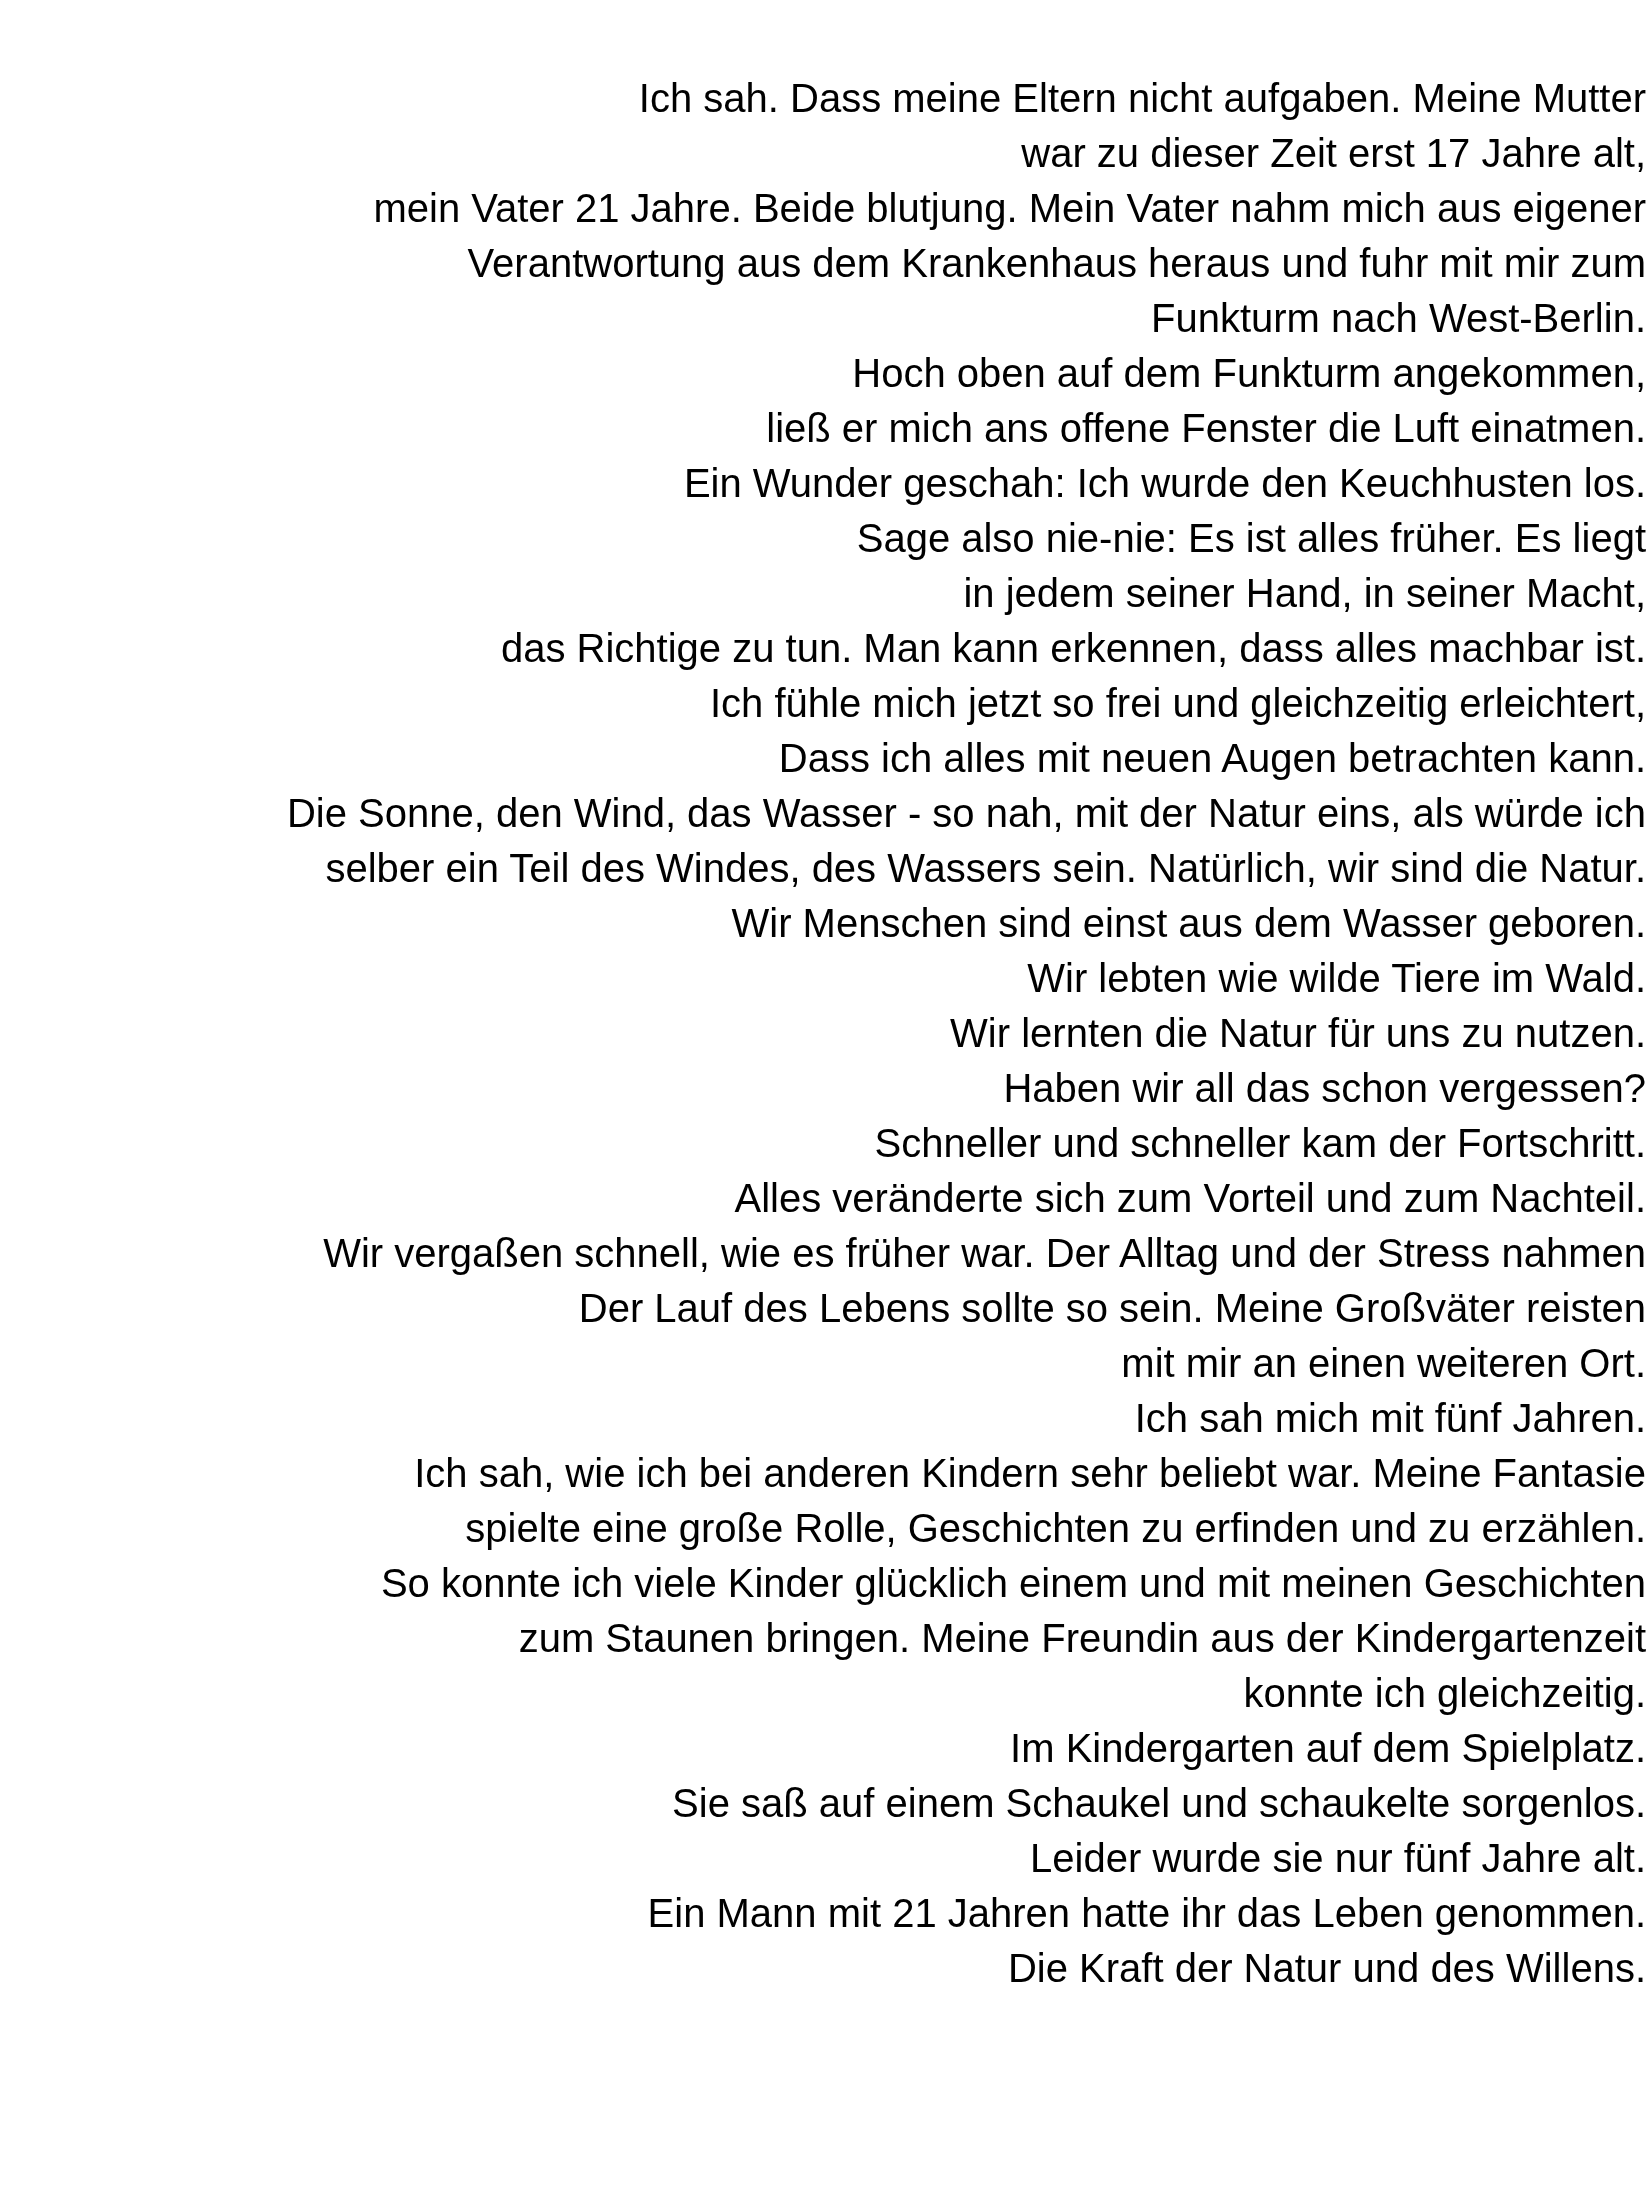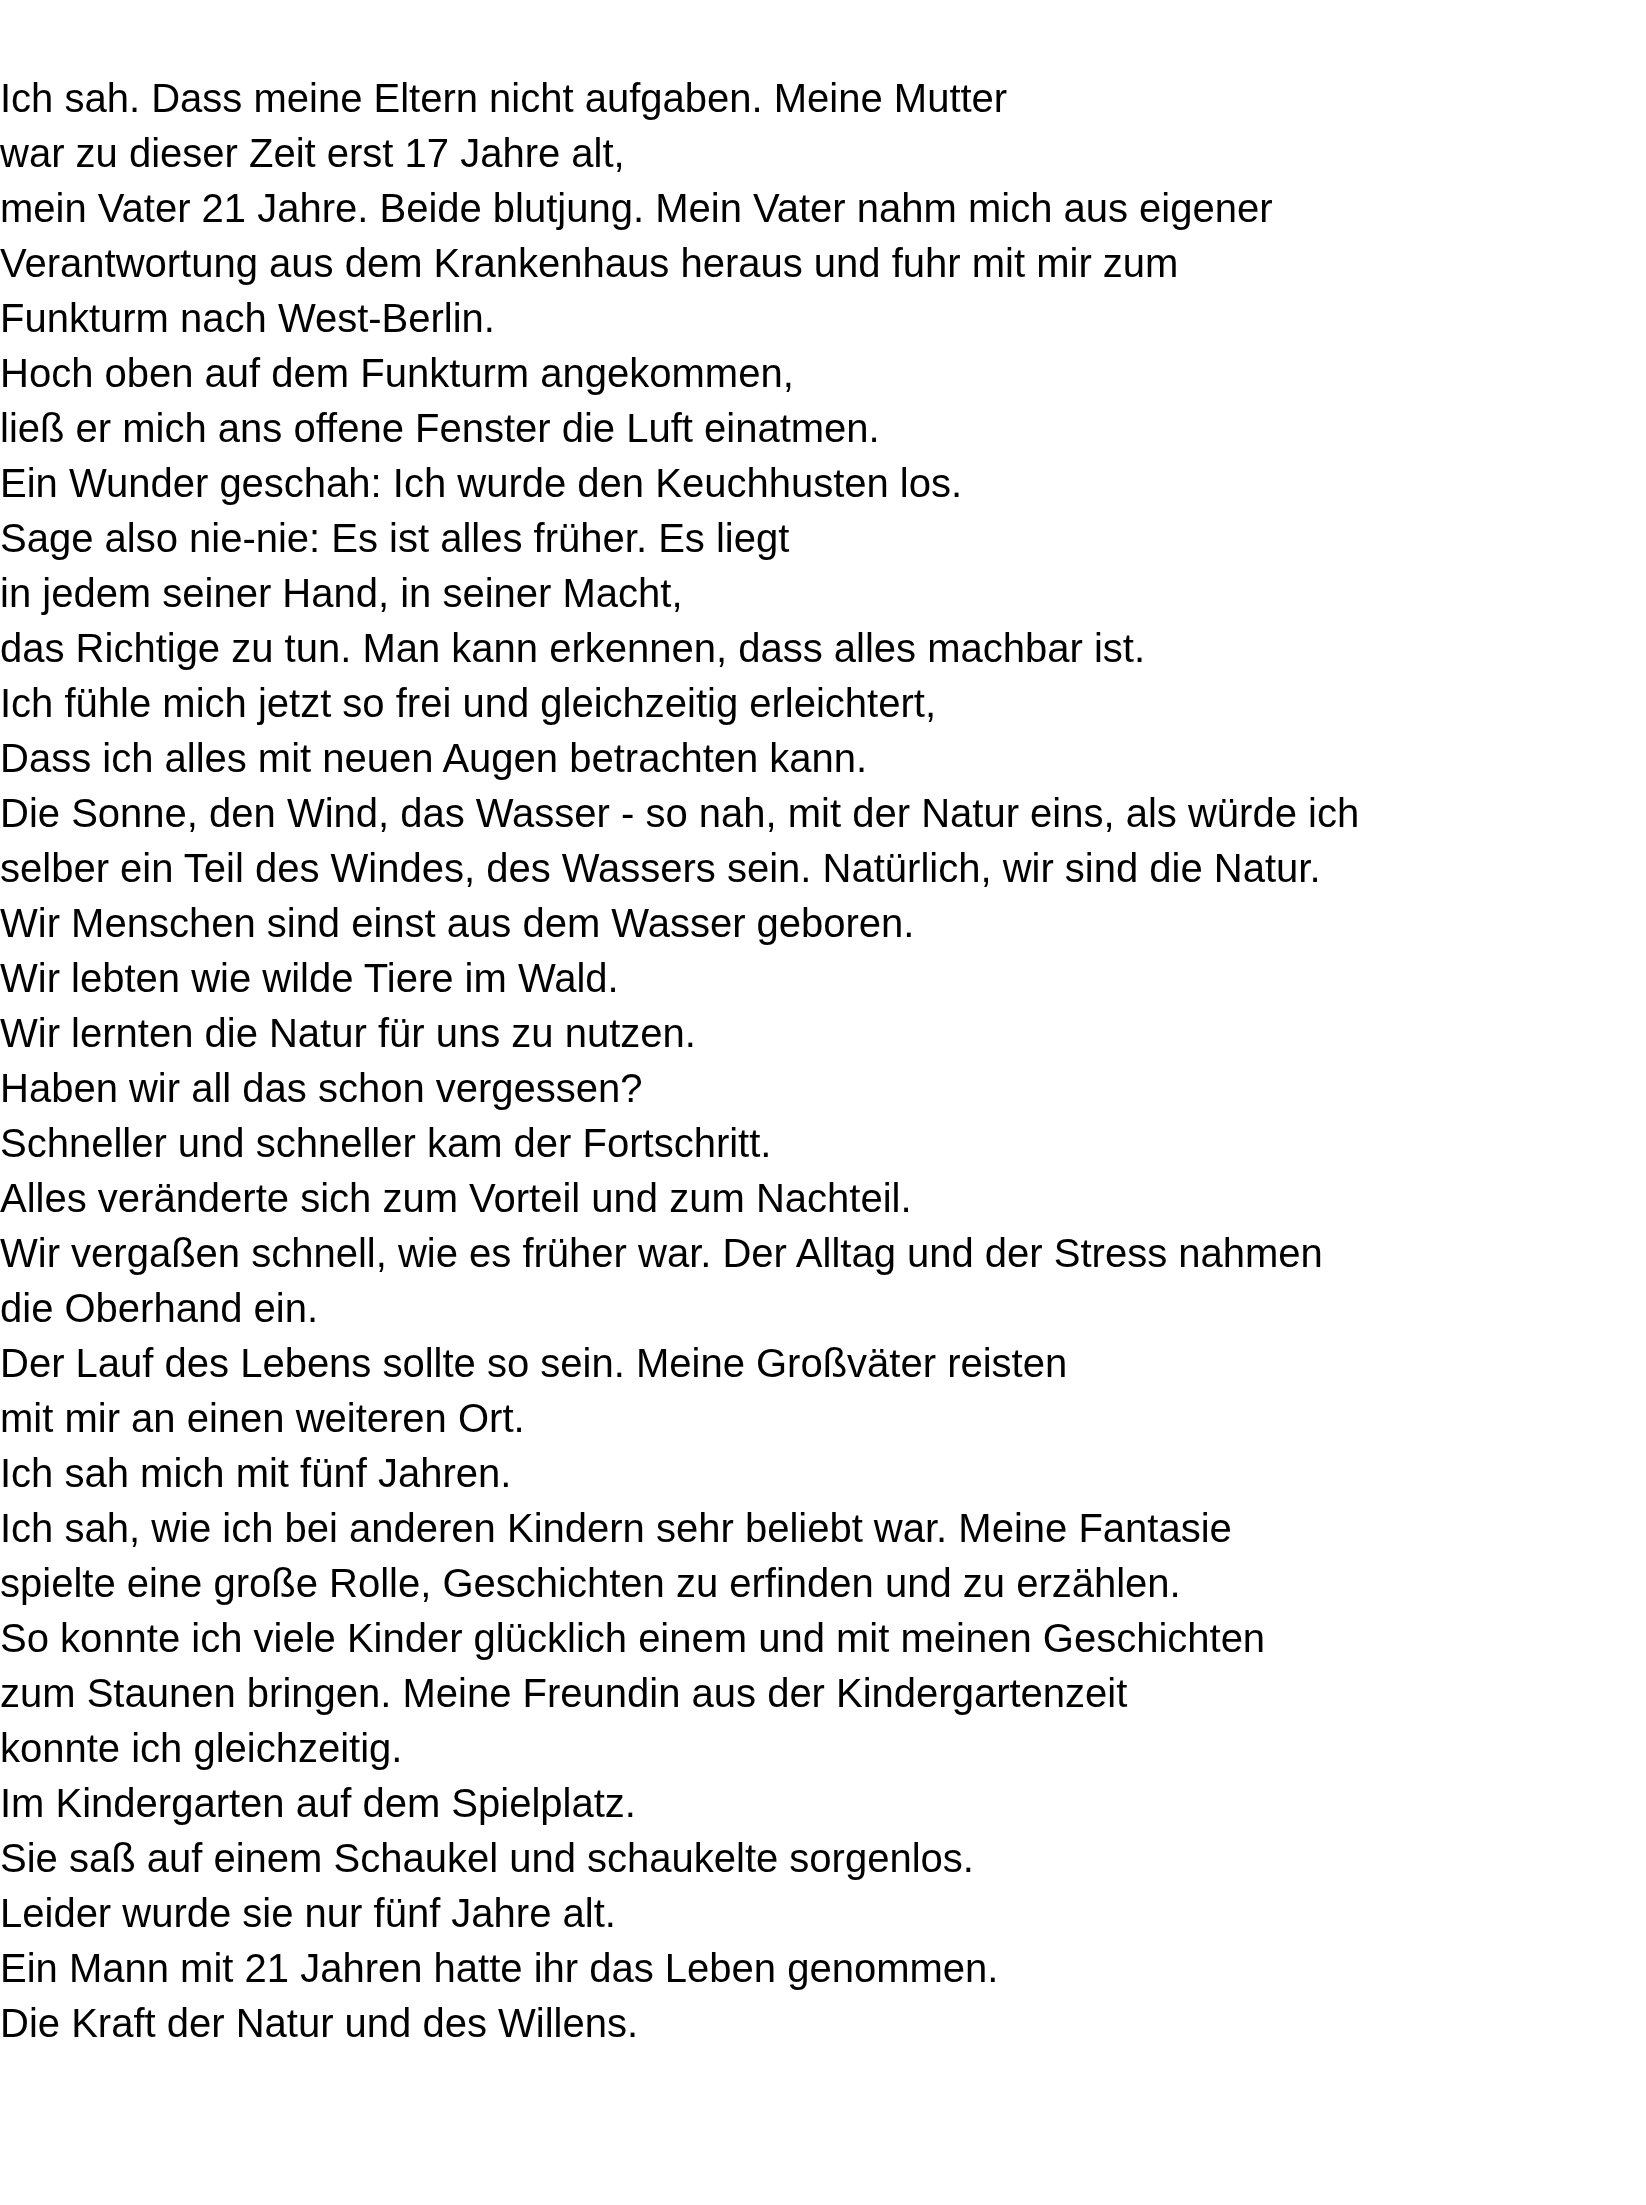--- a/index.html
+++ b/index.html
@@ -13,21 +13,21 @@
     height: 2291px;
     background: #ffffff;
     overflow: hidden;
     font-family: "Liberation Sans", "DejaVu Sans", sans-serif;
   }
   .text-block {
     position: absolute;
     top: 71px;
     left: 0;
     width: 100%;
-    text-align: left;
+    text-align: right;
     color: #000000;
     font-size: 40px;
     line-height: 55px;
     font-weight: 400;
     letter-spacing: 0px;
   }
   .text-line {
     white-space: nowrap;
   }
 </style>
@@ -51,21 +51,20 @@
     <div class="text-line">Dass ich alles mit neuen Augen betrachten kann.</div>
     <div class="text-line">Die Sonne, den Wind, das Wasser - so nah, mit der Natur eins, als würde ich</div>
     <div class="text-line">selber ein Teil des Windes, des Wassers sein. Natürlich, wir sind die Natur.</div>
     <div class="text-line">Wir Menschen sind einst aus dem Wasser geboren.</div>
     <div class="text-line">Wir lebten wie wilde Tiere im Wald.</div>
     <div class="text-line">Wir lernten die Natur für uns zu nutzen.</div>
     <div class="text-line">Haben wir all das schon vergessen?</div>
     <div class="text-line">Schneller und schneller kam der Fortschritt.</div>
     <div class="text-line">Alles veränderte sich zum Vorteil und zum Nachteil.</div>
     <div class="text-line">Wir vergaßen schnell, wie es früher war. Der Alltag und der Stress nahmen</div>
-    <div class="text-line">die Oberhand ein.</div>
     <div class="text-line">Der Lauf des Lebens sollte so sein. Meine Großväter reisten</div>
     <div class="text-line">mit mir an einen weiteren Ort.</div>
     <div class="text-line">Ich sah mich mit fünf Jahren.</div>
     <div class="text-line">Ich sah, wie ich bei anderen Kindern sehr beliebt war. Meine Fantasie</div>
     <div class="text-line">spielte eine große Rolle, Geschichten zu erfinden und zu erzählen.</div>
     <div class="text-line">So konnte ich viele Kinder glücklich einem und mit meinen Geschichten</div>
     <div class="text-line">zum Staunen bringen. Meine Freundin aus der Kindergartenzeit</div>
     <div class="text-line">konnte ich gleichzeitig.</div>
     <div class="text-line">Im Kindergarten auf dem Spielplatz.</div>
     <div class="text-line">Sie saß auf einem Schaukel und schaukelte sorgenlos.</div>

